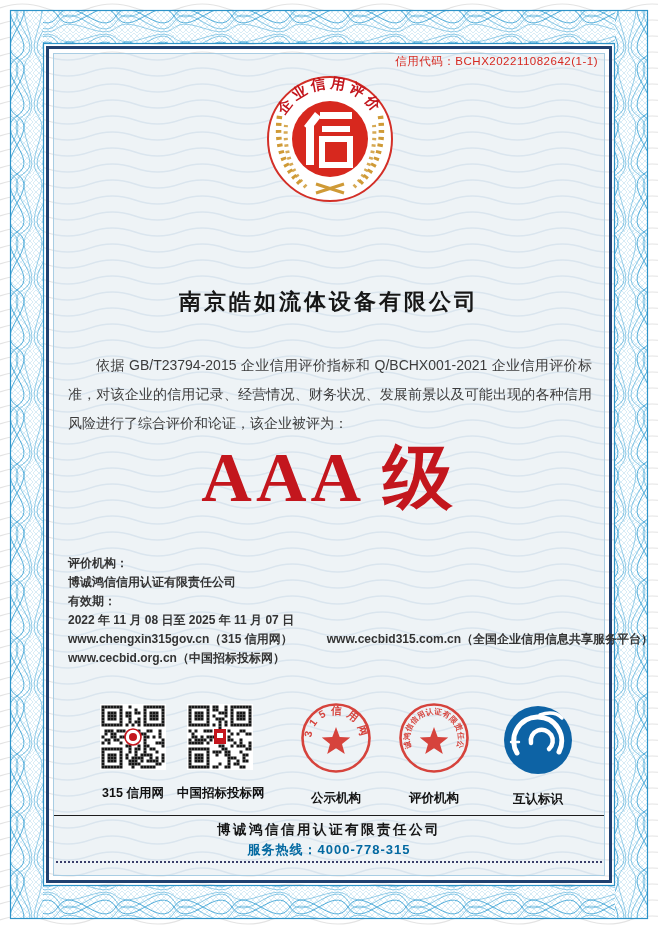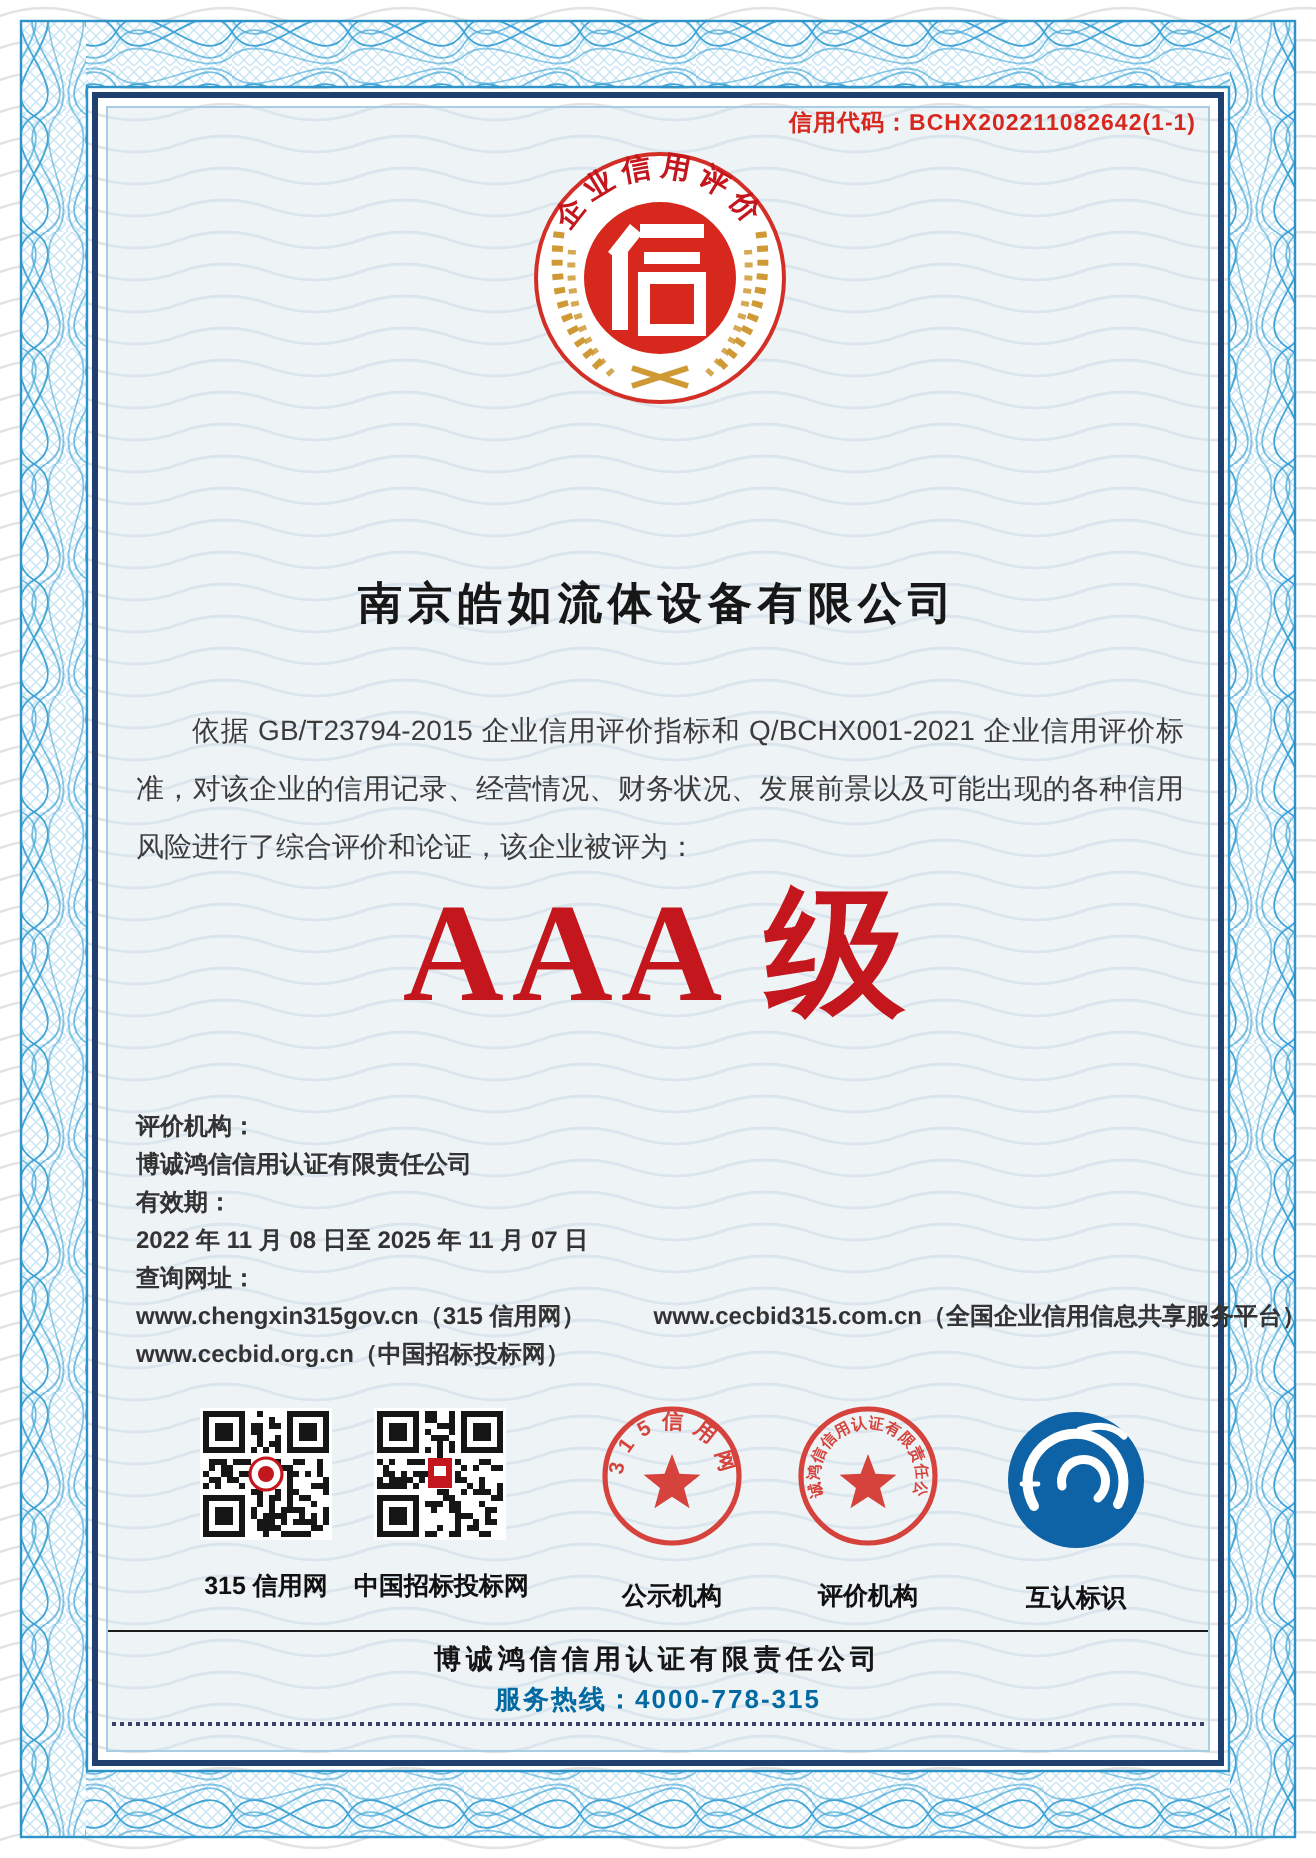--- a/index.html
+++ b/index.html
@@ -1,21 +1,21 @@
 <!DOCTYPE html>
 <html><head>
 <meta charset="utf-8">
 <style>
   html,body{margin:0;padding:0;background:#ffffff;}
   body{font-family:"Liberation Sans","DejaVu Sans",sans-serif;}
   .certificate{position:relative;width:658px;height:929px;background:#fff;overflow:hidden;}
   .frame-svg{position:absolute;left:0;top:0;z-index:0;}
   .content{position:absolute;left:54px;top:54px;width:550px;height:821px;z-index:1;}
 
-  .credit-code{position:absolute;top:0;right:6px;font-size:11.5px;font-weight:700;color:#d6281f;letter-spacing:0.5px;margin-left:17px;}
+  .credit-code{position:absolute;top:0;right:6px;font-size:11.5px;font-weight:400;color:#d6281f;letter-spacing:0.5px;margin-left:17px;}
   .emblem{position:absolute;left:206px;top:15px;width:140px;height:140px;}
 
   .cert-title{position:absolute;top:149px;left:0;width:100%;text-align:center;
     font-family:"Liberation Serif","DejaVu Serif",serif;font-weight:900;
     font-size:48px;line-height:58px;color:#c3161d;letter-spacing:10px;}
   .company-name{position:absolute;top:233px;left:0;width:100%;text-align:center;
     font-size:22px;font-weight:700;color:#171717;letter-spacing:3px;}
 
   .body-paragraph{position:absolute;top:297px;left:14px;width:524px;
     font-size:14px;line-height:29px;color:#3c3c3c;text-indent:2em;text-align:justify;}
@@ -132,21 +132,20 @@
 
     <div class="company-name">南京皓如流体设备有限公司</div>
     <div class="body-paragraph">依据 GB/T23794-2015 企业信用评价指标和 Q/BCHX001-2021 企业信用评价标准，对该企业的信用记录、经营情况、财务状况、发展前景以及可能出现的各种信用风险进行了综合评价和论证，该企业被评为：</div>
     <div class="rating">AAA 级</div>
 
     <div class="info-block">
       <div class="line">评价机构：</div>
       <div class="line">博诚鸿信信用认证有限责任公司</div>
       <div class="line">有效期：</div>
       <div class="line">2022 年 11 月 08 日至 2025 年 11 月 07 日</div>
-      <div class="line">查询网址：</div>
       <div class="line url-row">
         <span>www.chengxin315gov.cn（315 信用网）</span>
         <span>www.cecbid315.com.cn（全国企业信用信息共享服务平台）</span>
       </div>
       <div class="line">www.cecbid.org.cn（中国招标投标网）</div>
     </div>
 
     <div class="badges">
 
       <div class="badge b1">

